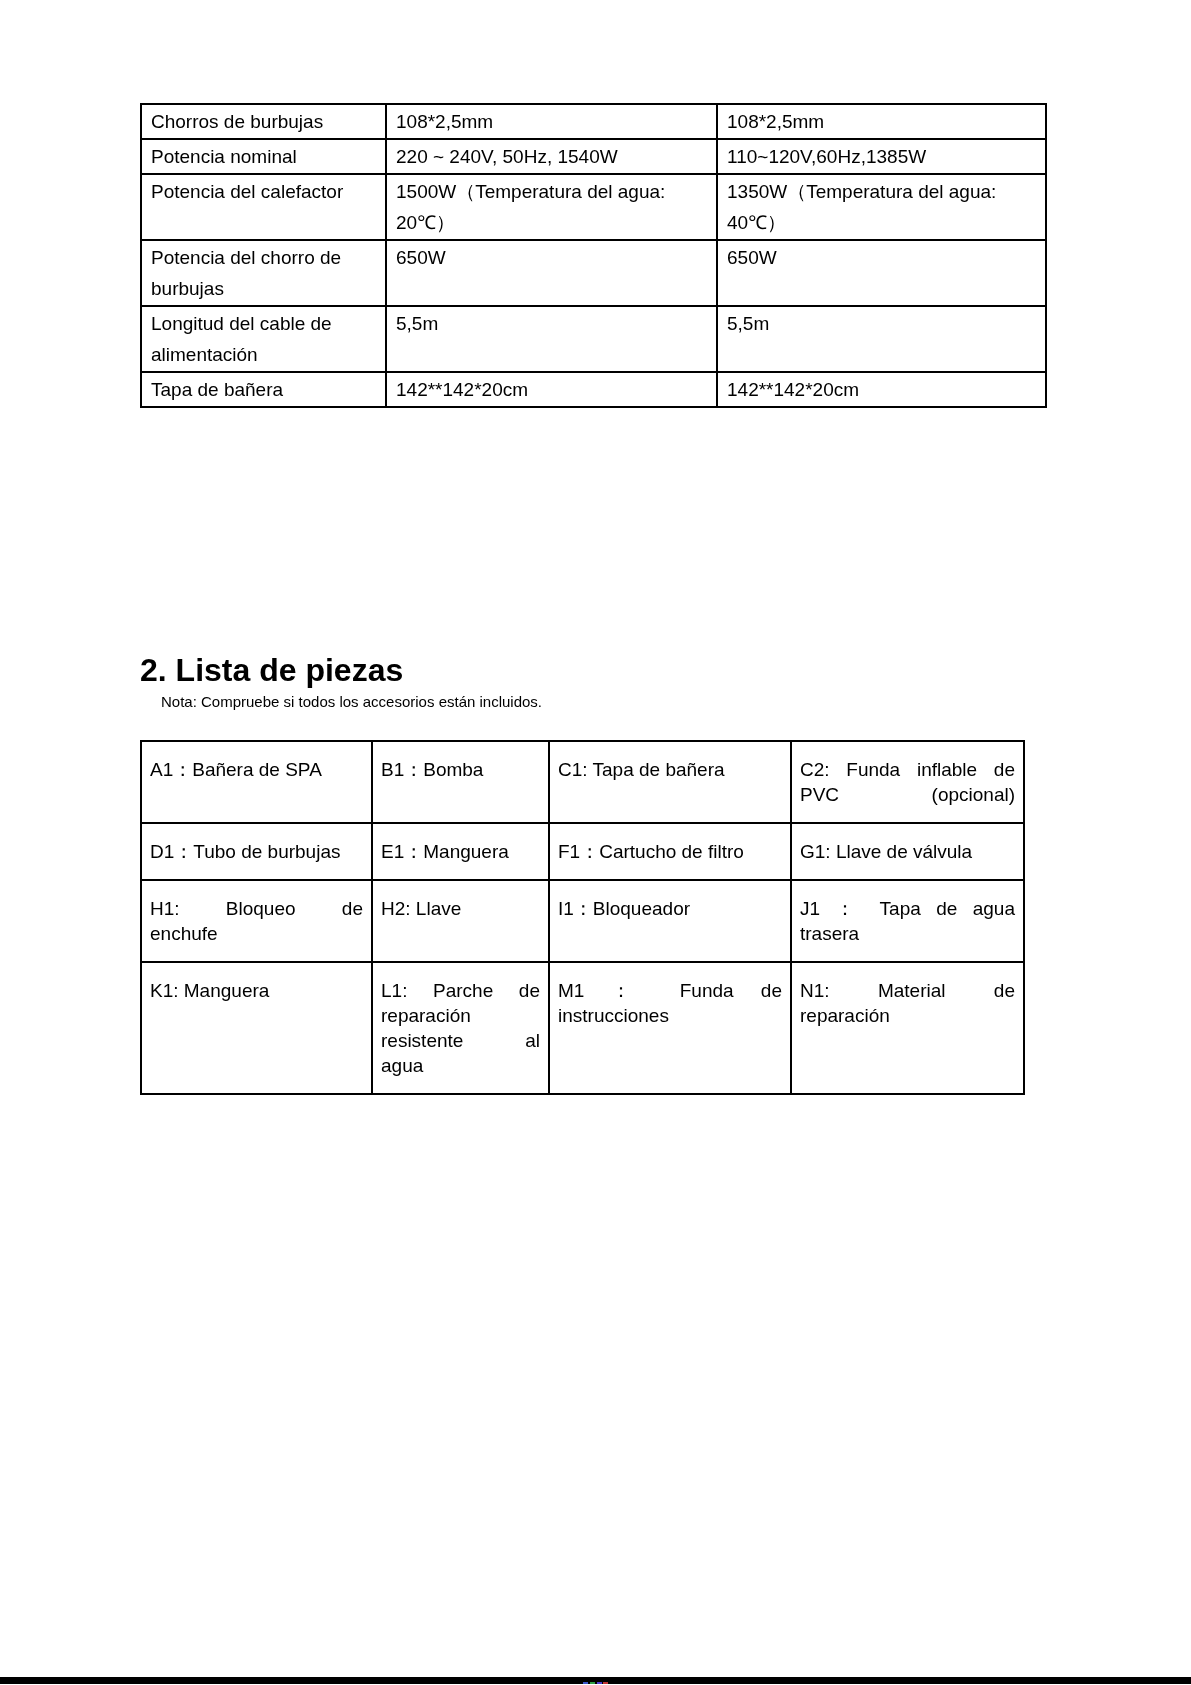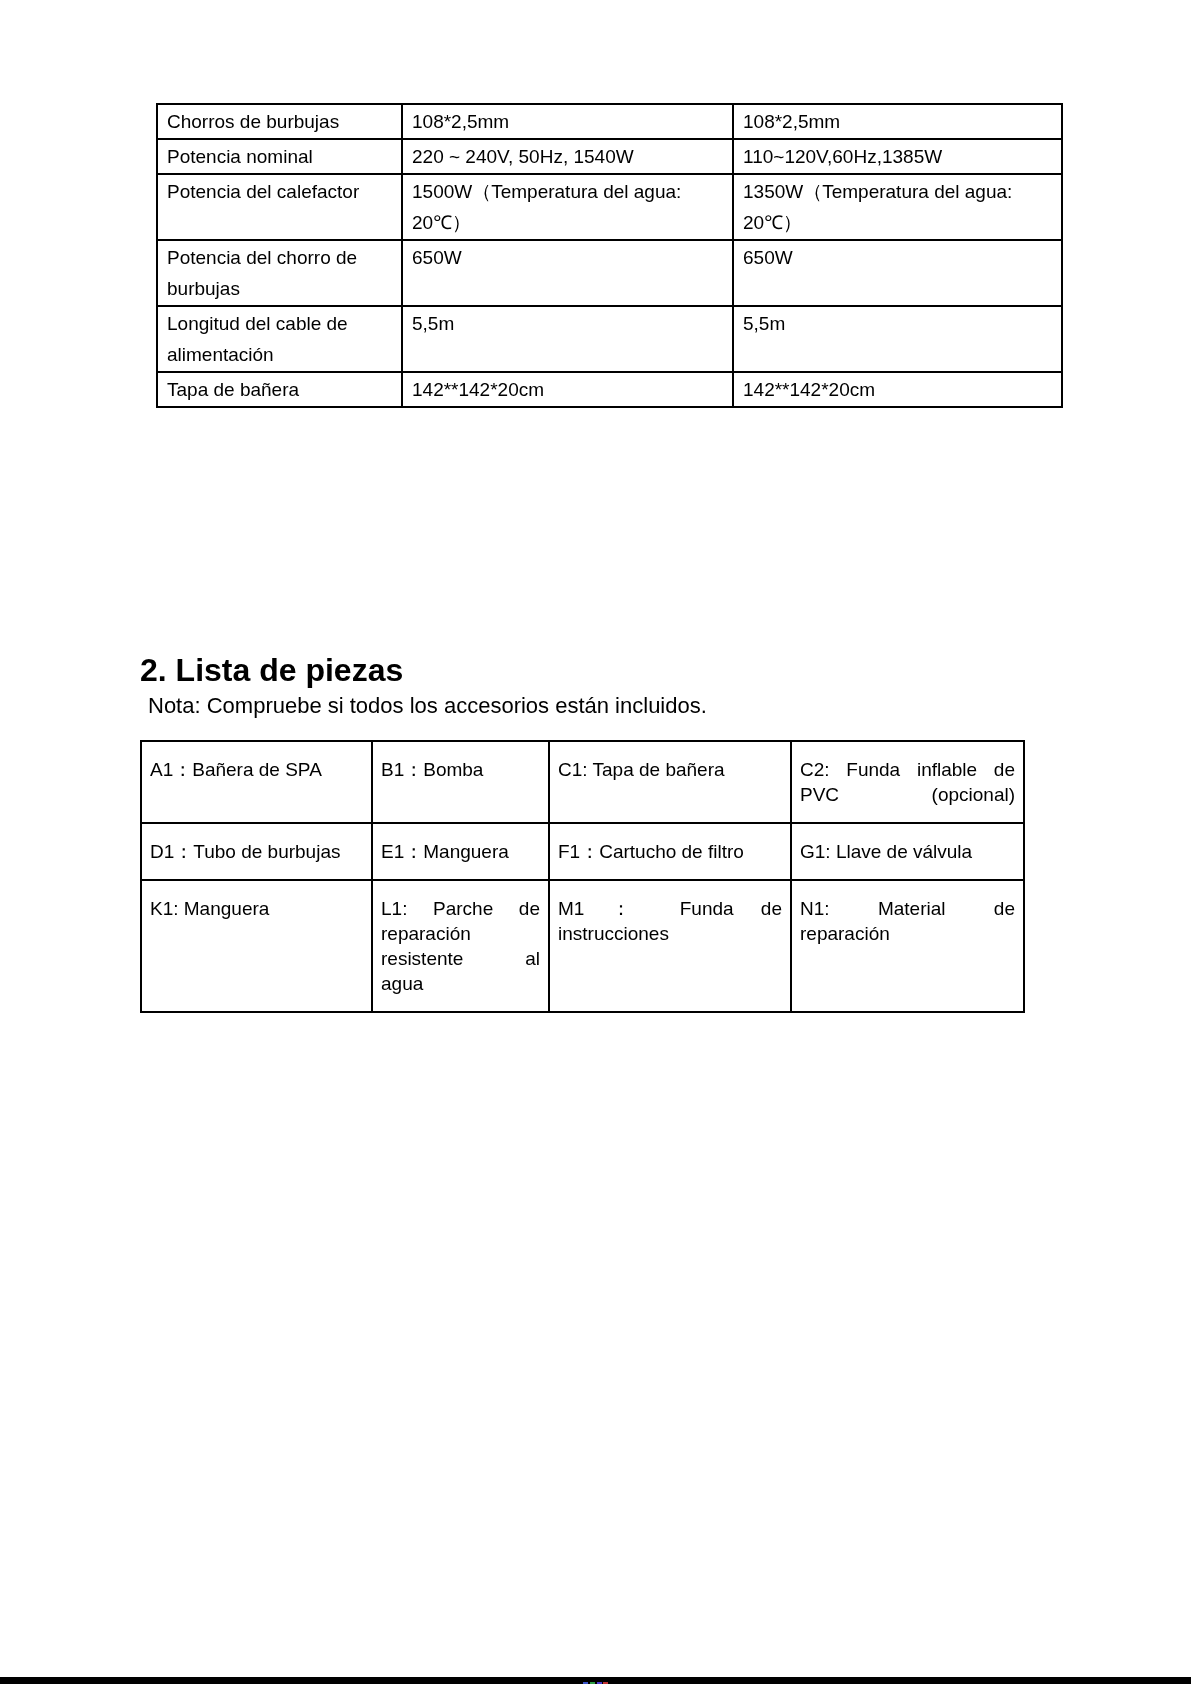--- a/index.html
+++ b/index.html
@@ -21,36 +21,36 @@
   }
   table.tbl td {
     border: 2px solid #000000;
     vertical-align: top;
     font-size: 19px;
     color: #000000;
     white-space: pre-line;
     overflow: hidden;
   }
 
-  table.spec { left: 140px; top: 103px; width: 905px; margin-left: 16px; }
+  table.spec { left: 140px; top: 103px; width: 905px; }
   table.spec td { line-height: 31px; padding: 1px 9px; }
 
   .section-title {
     position: absolute;
     left: 140px;
     top: 652px;
     font-size: 32px;
     font-weight: bold;
     color: #000000;
   }
   .section-note {
     position: absolute;
-    left: 148px;
+    left: 161px;
     top: 693px;
-    font-size: 22px;
+    font-size: 15px;
     color: #000000;
   }
 
   table.parts { left: 140px; top: 740px; width: 883px; }
   table.parts td { line-height: 25px; padding: 15px 8px; }
   table.parts td.j {
     text-align: justify;
     text-align-last: justify;
     margin-left: 12px;
   }
@@ -95,21 +95,21 @@
       <tr style="height:33px">
         <td>Potencia nominal</td>
         <td>220 ~ 240V, 50Hz, 1540W</td>
         <td>110~120V,60Hz,1385W</td>
       </tr>
       <tr style="height:66px">
         <td>Potencia del calefactor</td>
         <td>1500W（Temperatura del agua:
 20℃）</td>
         <td>1350W（Temperatura del agua:
-20℃）</td>
+40℃）</td>
       </tr>
       <tr style="height:64px">
         <td>Potencia del chorro de
 burbujas</td>
         <td>650W</td>
         <td>650W</td>
       </tr>
       <tr style="height:64px">
         <td>Longitud del cable de
 alimentación</td>
@@ -141,20 +141,28 @@
         <td>C1: Tapa de bañera</td>
         <td class="j">C2: Funda inflable de
 PVC (opcional)</td>
       </tr>
       <tr style="height:28px">
         <td>D1：Tubo de burbujas</td>
         <td>E1：Manguera</td>
         <td>F1：Cartucho de filtro</td>
         <td>G1: Llave de válvula</td>
       </tr>
+      <tr style="height:53px">
+        <td class="j">H1: Bloqueo de
+enchufe</td>
+        <td>H2: Llave</td>
+        <td>I1：Bloqueador</td>
+        <td class="j">J1 ： Tapa de agua
+trasera</td>
+      </tr>
       <tr style="height:101px">
         <td>K1: Manguera</td>
         <td class="j">L1: Parche de
 reparación
 resistente al
 agua</td>
         <td class="j">M1 ： Funda de
 instrucciones</td>
         <td class="j">N1: Material de
 reparación</td>

